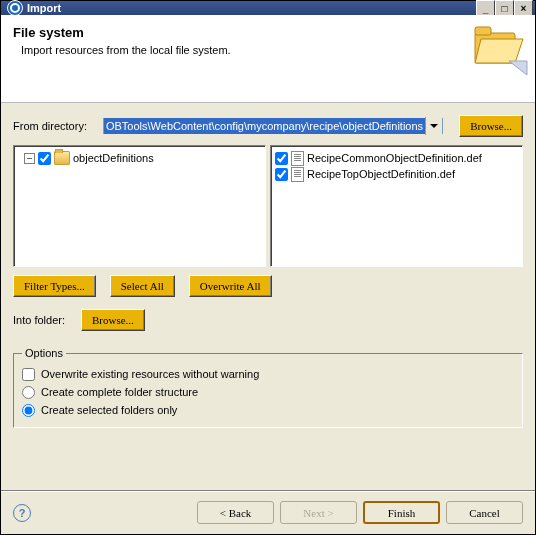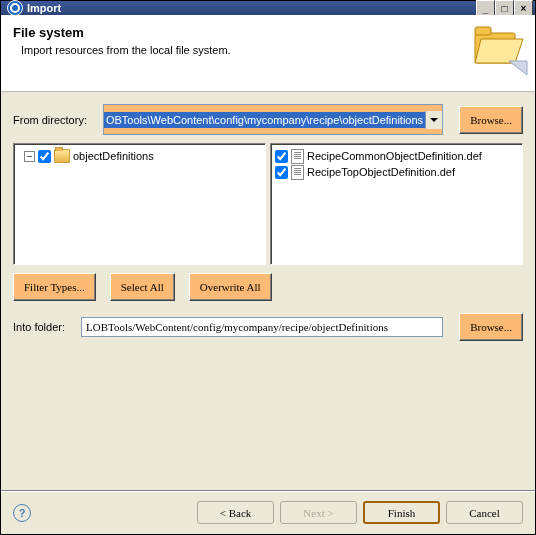--- a/index.html
+++ b/index.html
@@ -3,31 +3,31 @@
 <meta charset="utf-8">
 <style>
   html,body{margin:0;padding:0;font-family:Tahoma,Arial,sans-serif;font-size:11px;background:#999}
   .window{width:536px;height:535px;background:#ECE9D8;border:1px solid #000;box-sizing:border-box;position:relative;display:flex;flex-direction:column}
   .titlebar{height:14px;background:linear-gradient(#3B5998,#2C4478);display:flex;align-items:center;color:#fff;font-weight:bold;padding:0 2px}
   .titlebar .ticon{width:14px;height:14px;border-radius:50%;background:#1E66B8;border:1px solid #fff;margin:0 4px;display:flex;align-items:center;justify-content:center}
   .titlebar .ticon::after{content:"";width:6px;height:6px;border:2px solid #fff;border-radius:50%}
   .titlebar .title{flex:1}
   .winbtns{display:flex;gap:0}
   .winbtn{width:17px;height:15px;background:#D4D0C8;border:1px solid #fff;border-right-color:#404040;border-bottom-color:#404040;display:flex;align-items:center;justify-content:center;font-family:Arial;font-size:10px;font-weight:bold;color:#000}
-  .banner{background:#fff;padding:10px 4px 4px 12px;height:77px;box-sizing:border-box;position:relative;border-bottom:1px solid #bbb}
+  .banner{background:#fff;padding:10px 4px 4px 12px;height:88px;box-sizing:border-box;position:relative;border-bottom:1px solid #bbb}
   .banner h1{margin:0 0 4px 0;font-size:13px;font-weight:bold}
   .banner p{margin:0 0 0 8px;font-size:11px;color:#000}
   .foldersvg{position:absolute;right:6px;top:4px}
   .body{padding:12px 12px 0 12px;flex:1;display:flex;flex-direction:column}
   .row{display:flex;align-items:center;gap:16px;margin-bottom:8px}
   .label{white-space:nowrap}
-  .pathinput{flex:1;height:31px;border:1px solid #7F9DB9;background:#fdba74;display:flex;align-items:center;padding:0;box-sizing:border-box}
+  .pathinput{flex:1;height:16px;border:1px solid #7F9DB9;background:#7f1d1d;display:flex;align-items:center;padding:0;box-sizing:border-box}
   .pathinput .sel{background:#316AC5;color:#fff;padding:2px 2px;flex:1;overflow:hidden;white-space:nowrap}
   .ddbtn{width:16px;height:18px;background:#ECE9D8;border-left:1px solid #7F9DB9;display:flex;align-items:center;justify-content:center}
-  .btn{height:28px;padding:0 10px;background:#fdba74;border:1px solid #fff;border-right-color:#404040;border-bottom-color:#404040;box-shadow:inset -1px -1px 0 #808080;font-family:Tahoma;font-size:11px}
+  .btn{height:22px;padding:0 10px;background:#eab308;border:1px solid #fff;border-right-color:#404040;border-bottom-color:#404040;box-shadow:inset -1px -1px 0 #808080;font-family:Tahoma;font-size:11px}
   .panes{display:flex;gap:4px;height:122px;margin-bottom:8px}
   .pane{flex:1;border:1px solid #808080;border-right-color:#fff;border-bottom-color:#fff;background:#fff;box-shadow:inset 1px 1px 0 #404040;padding:4px;box-sizing:border-box;overflow:auto}
   .treeitem,.fileitem{display:flex;align-items:center;gap:3px;height:16px;font-size:11px}
   .treeitem{margin-left:6px}
   .minus{width:9px;height:9px;border:1px solid #808080;background:#fff;display:flex;align-items:center;justify-content:center;font-size:9px;line-height:1;color:#000}
   input[type=checkbox]{width:13px;height:13px;margin:0}
   .foldicon{width:14px;height:12px;background:linear-gradient(#FFE79C,#E8B64A);border:1px solid #C89B3C;border-radius:1px;position:relative}
   .foldicon::before{content:"";position:absolute;top:-3px;left:0;width:6px;height:3px;background:#E8B64A;border:1px solid #C89B3C;border-bottom:none;border-radius:1px 1px 0 0}
   .fileicon{width:11px;height:13px;background:#fff;border:1px solid #888;position:relative}
   .fileicon::after{content:"";position:absolute;left:2px;top:2px;right:2px;height:1px;background:#888;box-shadow:0 2px 0 #888,0 4px 0 #888,0 6px 0 #888}
@@ -106,24 +106,38 @@
     </div>
 
     <div class="btnrow">
       <button class="btn">Filter Types...</button>
       <button class="btn">Select All</button>
       <button class="btn">Overwrite All</button>
     </div>
 
     <div class="row">
       <span class="label">Into folder:</span>
-      <input class="textinput" value="LOBTools/WebContent/config/mycompany/recipe/objectDefinitions" style="">
       <button class="btn">Browse...</button>
     </div>
 
+    <fieldset>
+      <legend>Options</legend>
+      <div class="opt">
+        <input type="checkbox" style="">
+        <span>Overwrite existing resources without warning</span>
+      </div>
+      <div class="opt">
+        <input type="radio" name="fs" style="">
+        <span>Create complete folder structure</span>
+      </div>
+      <div class="opt">
+        <input type="radio" name="fs" checked="" style="">
+        <span>Create selected folders only</span>
+      </div>
+    </fieldset>
   </div>
 
   <div class="footer">
     <div class="help">?</div>
     <div class="spacer"></div>
     <button class="fbtn">&lt; Back</button>
     <button class="fbtn disabled">Next &gt;</button>
     <button class="fbtn default">Finish</button>
     <button class="fbtn">Cancel</button>
   </div>

